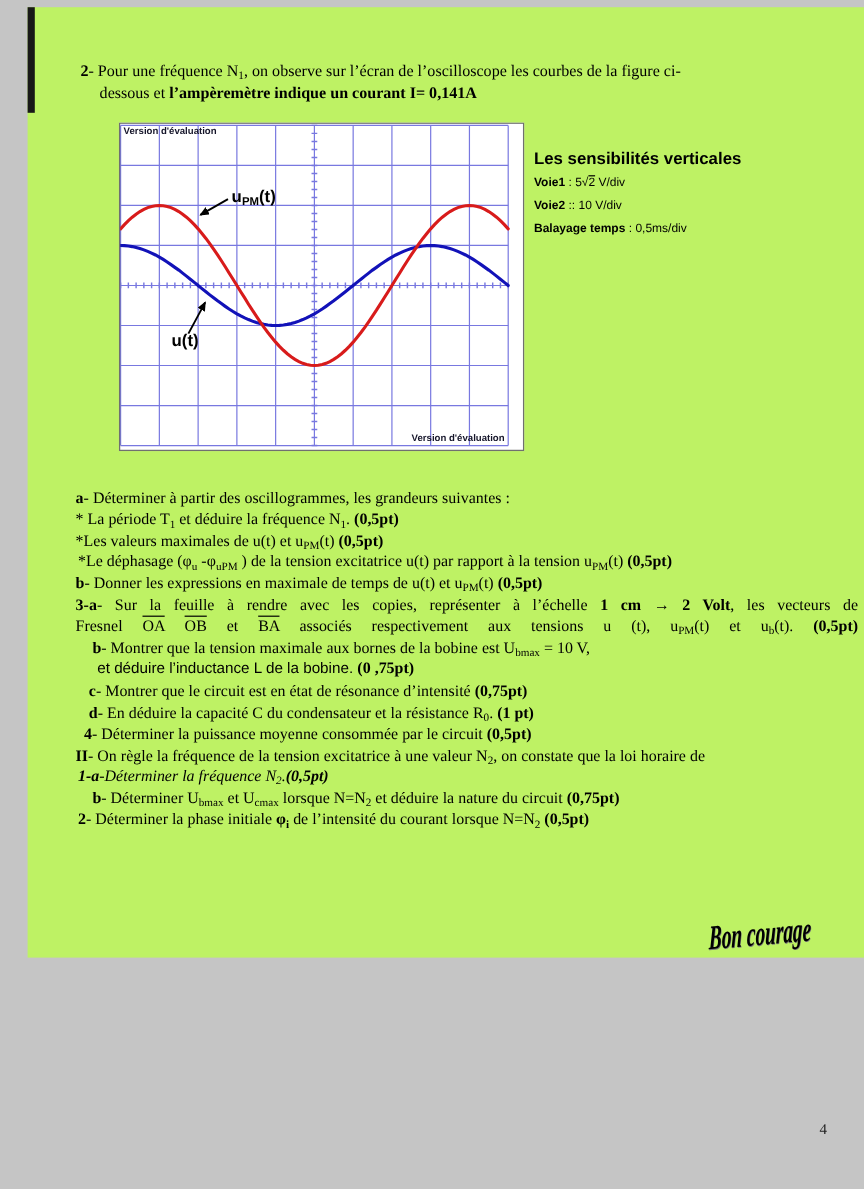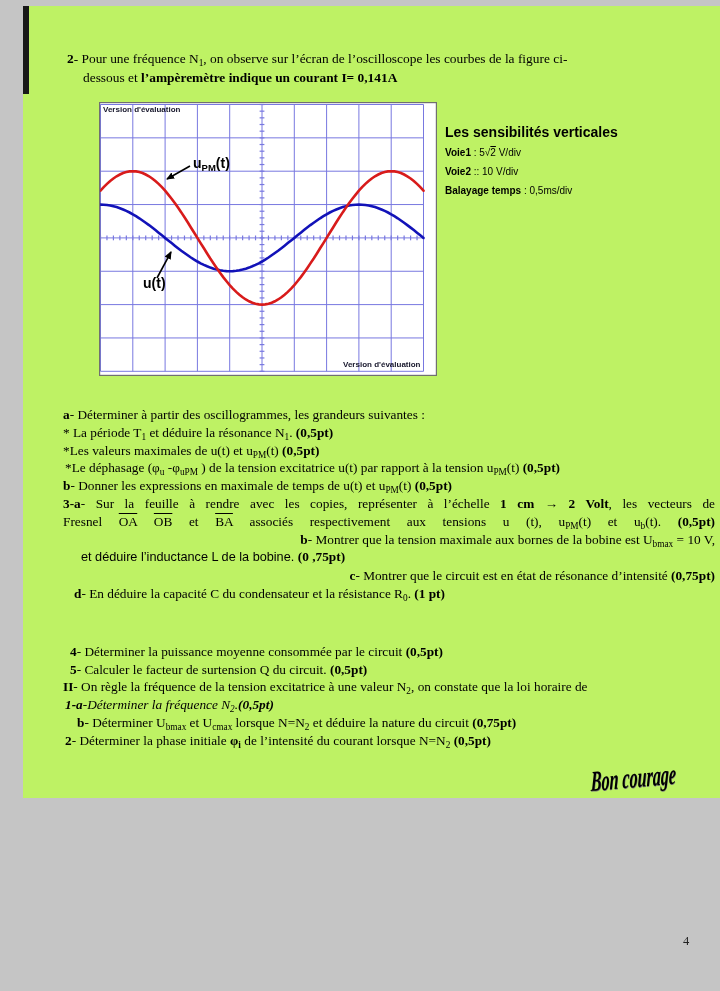--- a/index.html
+++ b/index.html
@@ -191,32 +191,31 @@
     <div class="side-title">Les sensibilités verticales</div>
     <div>
         <div class="line"><span class="b">Voie1 </span><span>: 5</span><span>√</span><span class="ov">2</span><span>  V/div</span></div>
         <div class="line"><span class="b">Voie2 </span><span>:: 10 V/div</span></div>
         <div class="line"><span class="b">Balayage temps </span><span>: 0,5ms/div</span></div>
       </div>
   </div>
 
   <div class="questions">
       <div class="line"><span class="b">a</span><span>- Déterminer à partir des oscillogrammes, les grandeurs suivantes :</span></div>
-      <div class="line"><span>* La période T</span><span class="sub">1</span><span> et déduire la résonance N</span><span class="sub">1</span><span>. </span><span class="b">(0,5pt)</span></div>
+      <div class="line"><span>* La période T</span><span class="sub">1</span><span> et déduire la fréquence N</span><span class="sub">1</span><span>. </span><span class="b">(0,5pt)</span></div>
       <div class="line"><span>*Les valeurs maximales de u(t) et u</span><span class="sub">PM</span><span>(t) </span><span class="b">(0,5pt)</span></div>
       <div class="line" style="padding-left: 2px;"><span>*Le déphasage (φ</span><span class="sub">u</span><span> -φ</span><span class="sub">uPM</span><span> ) de la tension excitatrice u(t) par rapport à la tension  u</span><span class="sub">PM</span><span>(t) </span><span class="b">(0,5pt)</span></div>
       <div class="line"><span class="b">b</span><span>- Donner les expressions en maximale de temps de u(t) et u</span><span class="sub">PM</span><span>(t) </span><span class="b">(0,5pt)</span></div>
       <div class="line just"><span class="b">3-a</span><span>- Sur la feuille à rendre avec les copies, représenter à l’échelle </span><span class="b">1 cm → 2 Volt</span><span>, les vecteurs de</span></div>
       <div class="line just"><span>Fresnel </span><span class="ov">OA</span><span> </span><span class="ov">OB</span><span> et </span><span class="ov">BA</span><span> associés respectivement aux tensions u (t), u</span><span class="sub">PM</span><span>(t) et u</span><span class="sub">b</span><span>(t). </span><span class="b">(0,5pt)</span></div>
-      <div class="line" style="padding-left: 14px; text-align: right;"><span class="b">b</span><span>- Montrer que la tension maximale aux bornes de la bobine est U</span><span class="sub">bmax</span><span> = 10 V,</span></div>
+      <div class="line" style="padding-left: 14px;"><span class="b">b</span><span>- Montrer que la tension maximale aux bornes de la bobine est U</span><span class="sub">bmax</span><span> = 10 V,</span></div>
       <div class="line" style="padding-left: 18px;"><span class="sans">et déduire l’inductance L de la bobine. </span><span class="b">(0 ,75pt)</span></div>
-      <div class="line" style="padding-left: 11px; text-align: right;"><span class="b">c</span><span>- Montrer que le circuit est en état de résonance d’intensité </span><span class="b">(0,75pt)</span></div>
+      <div class="line" style="padding-left: 11px;"><span class="b">c</span><span>- Montrer que le circuit est en état de résonance d’intensité </span><span class="b">(0,75pt)</span></div>
       <div class="line" style="padding-left: 11px;"><span class="b">d</span><span>- En déduire la capacité C du condensateur et la résistance R</span><span class="sub">0</span><span>. </span><span class="b">(1 pt)</span></div>
-      <div class="line" style="padding-left: 7px; margin-top: 40px;"><span class="b">4</span><span>- Déterminer la puissance moyenne consommée par le circuit </span><span class="b">(0,5pt)</span></div>
-      <div class="line" style="padding-left: 7px;"><span class="b">5</span><span>- Calculer le facteur de surtension Q du circuit. </span><span class="b">(0,5pt)</span></div>
+      <div class="line" style="padding-left: 7px;"><span class="b">4</span><span>- Déterminer la puissance moyenne consommée par le circuit </span><span class="b">(0,5pt)</span></div>
       <div class="line"><span class="b">II</span><span>- On règle la fréquence de la tension excitatrice à une valeur N</span><span class="sub">2</span><span>, on constate que la loi horaire de</span></div>
       <div class="line" style="padding-left: 2px; font-style: italic;"><span class="b">1-a</span><span>-Déterminer la fréquence N</span><span class="sub">2</span><span>.</span><span class="b">(0,5pt)</span></div>
       <div class="line" style="padding-left: 14px;"><span class="b">b</span><span>- Déterminer U</span><span class="sub">bmax</span><span> et U</span><span class="sub">cmax</span><span> lorsque N=N</span><span class="sub">2</span><span>  et déduire la nature du circuit </span><span class="b">(0,75pt)</span></div>
       <div class="line" style="padding-left: 2px;"><span class="b">2</span><span>- Déterminer la phase initiale </span><span class="b">φ</span><span class="b sub">i</span><span> de l’intensité du courant lorsque N=N</span><span class="sub">2</span><span>  </span><span class="b">(0,5pt)</span></div>
     </div>
 
   <div class="bon">Bon courage</div>
 
   <div class="pagenum">4</div>
 </div>

